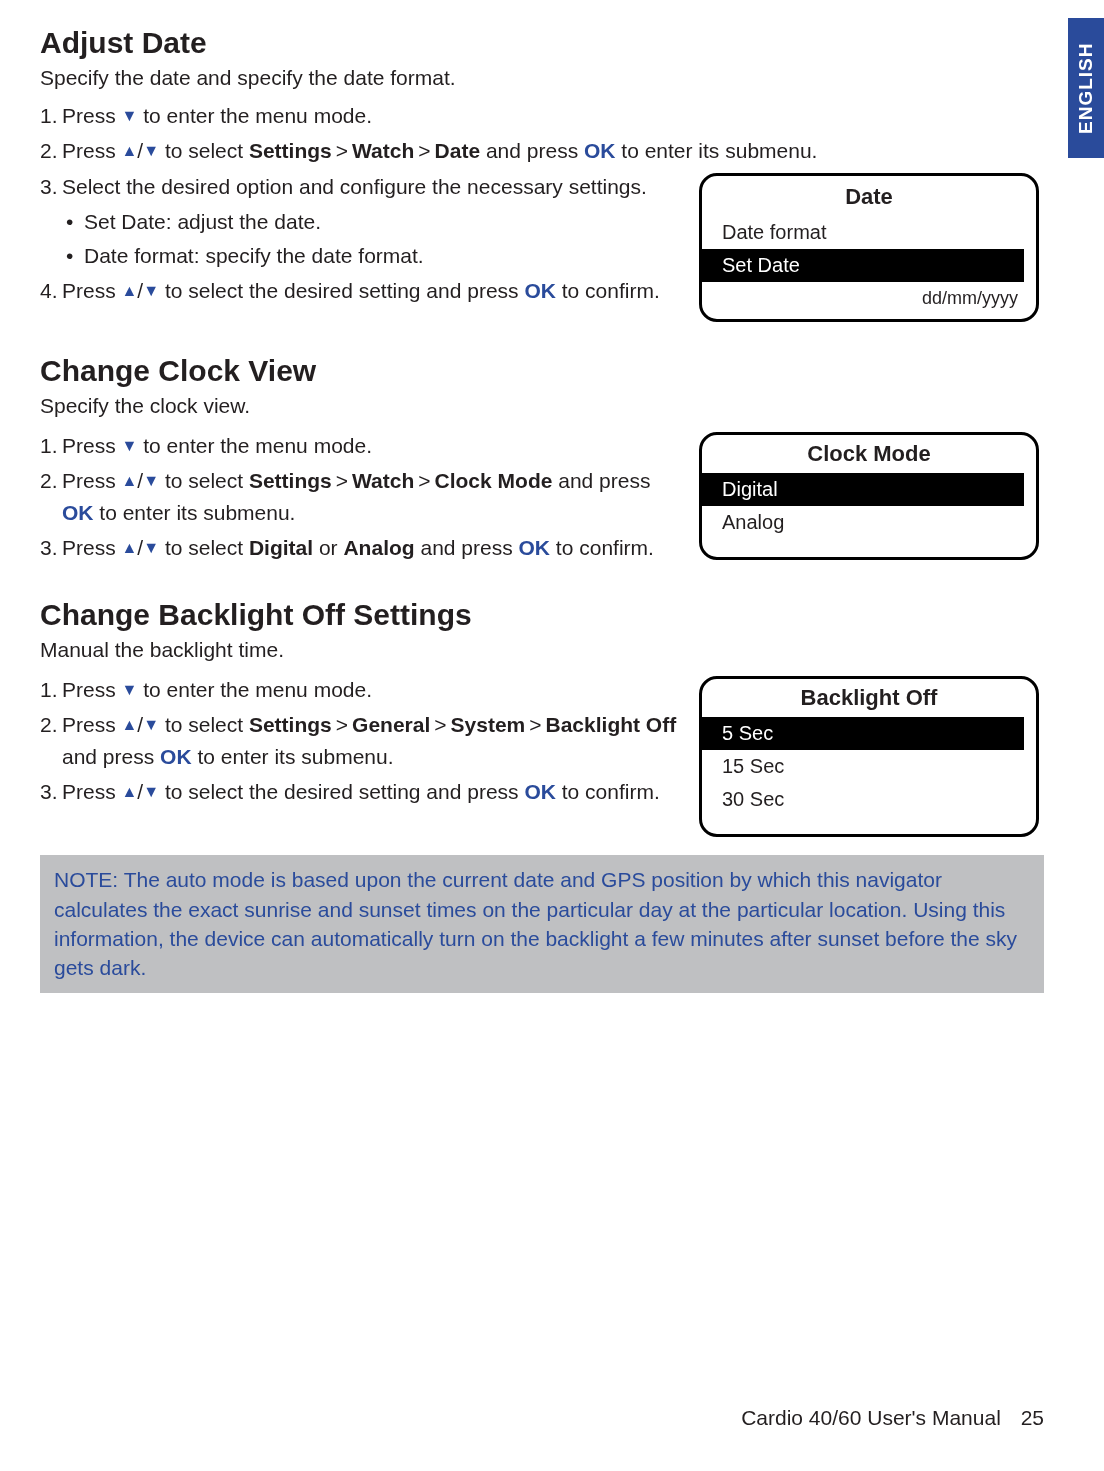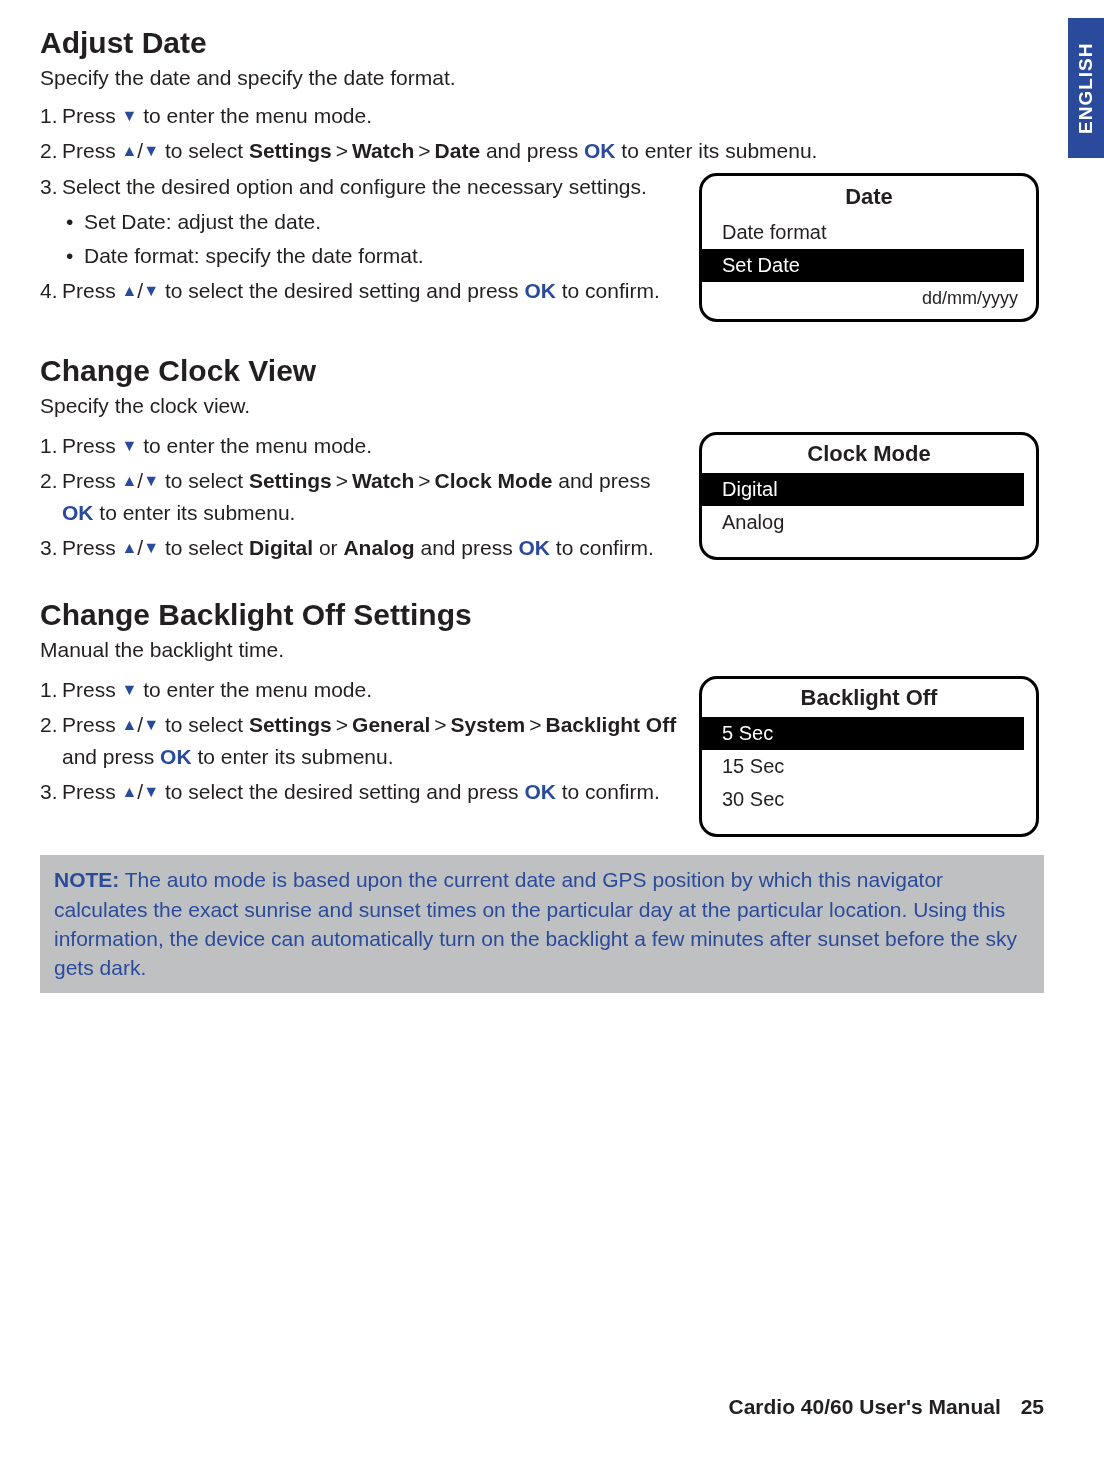--- a/index.html
+++ b/index.html
@@ -44,27 +44,26 @@
   .ok { color:#2a4b9b; font-weight:700; }
   .gt { padding: 0 4px; }
   .note-box {
     background: #bfc0c2;
     color: #2a4b9b;
     font-size: 21px;
     line-height: 1.4;
     padding: 10px 14px;
     margin-top: 18px;
   }
-  .note-box .note-label { font-weight: 700; }
+  .note-box .note-label { font-weight: 400; }
   .footer {
     position: absolute;
-    bottom: 52px;
+    bottom: 41px;
     right: 60px;
     font-size: 21px;
-    font-weight: bold;
   }
   .footer .pn { margin-left: 14px; }
   .lang-tab {
     position: absolute;
     right: 0;
     top: 18px;
     width: 36px;
     height: 140px;
     background: #2a4b9b;
     color: #fff;

